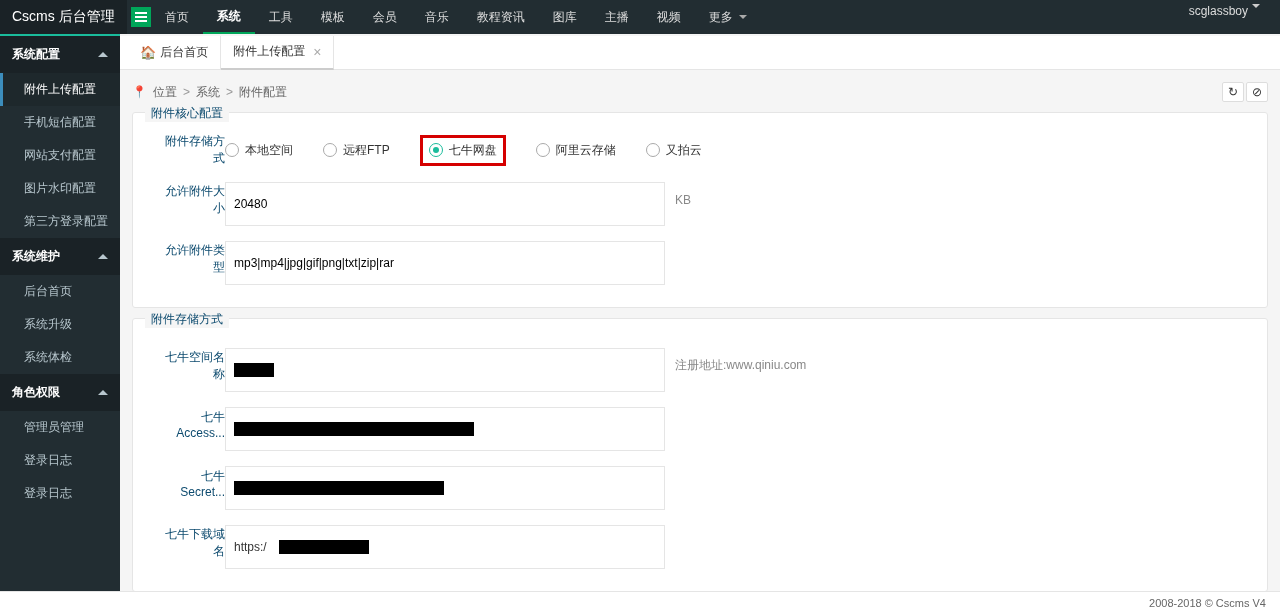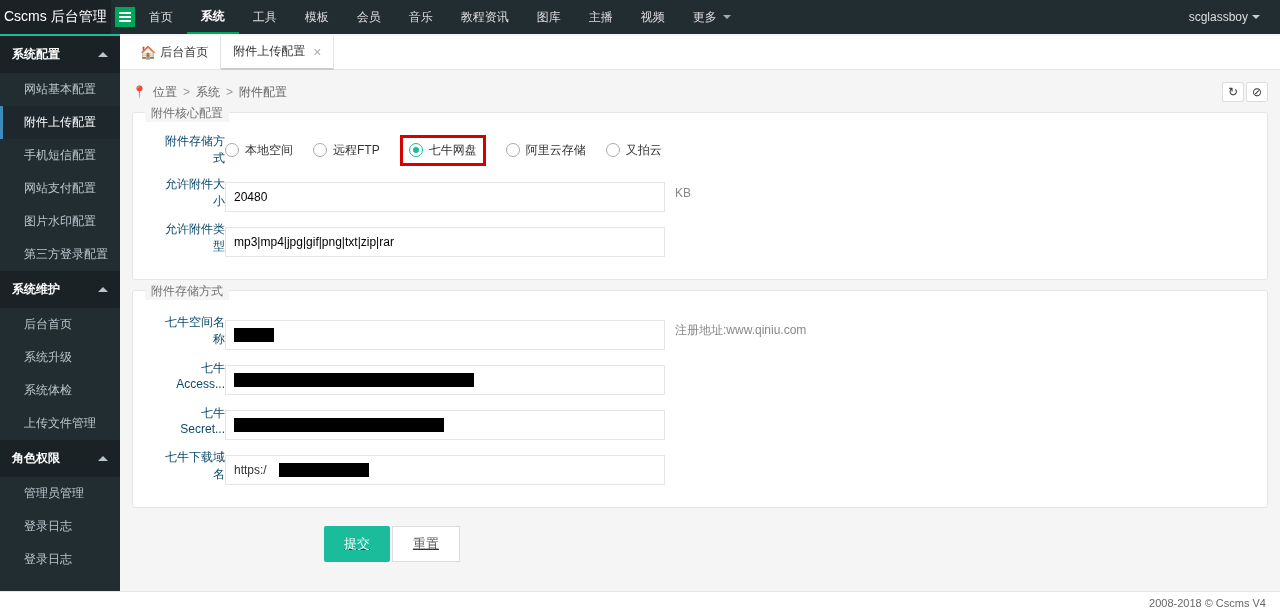--- a/index.html
+++ b/index.html
@@ -1,28 +1,28 @@
 <!DOCTYPE html>
 <html><head>
 <meta charset="utf-8">
 <style>
 * { box-sizing: border-box; margin: 0; padding: 0; }
 body { font-family: "Microsoft YaHei", Arial, sans-serif; font-size: 12px; background: #f5f5f5; color: #333; }
 
 .topbar { height: 34px; background: #222d32; display: flex; align-items: center; color: #fff; }
-.brand { background: #1a2226; padding: 0 4px; height: 34px; display: flex; align-items: center; font-size: 14px; }
+.brand { background: #1a2226; padding: 0 12px; height: 34px; display: flex; align-items: center; font-size: 14px; }
 .menu-toggle { width: 20px; height: 20px; background: #00a65a; display: flex; align-items: center; justify-content: center; margin-left: 4px; cursor: pointer; }
 .menu-toggle-icon { width: 12px; height: 2px; background: #fff; position: relative; }
 .menu-toggle-icon::before, .menu-toggle-icon::after { content: ""; position: absolute; width: 12px; height: 2px; background: #fff; left: 0; }
 .menu-toggle-icon::before { top: -4px; }
 .menu-toggle-icon::after { top: 4px; }
 .topnav { display: flex; flex: 1; }
 .topnav-item { padding: 0 14px; height: 34px; display: flex; align-items: center; cursor: pointer; color: #ddd; }
 .topnav-item.active { border-bottom: 2px solid #00a65a; color: #fff; font-weight: bold; }
-.user-area { margin-left: auto; padding: 16px 20px; height: 34px; display: flex; align-items: center; cursor: pointer; color: #ddd; }
+.user-area { margin-left: auto; padding: 4px 20px; height: 34px; display: flex; align-items: flex-start; cursor: pointer; color: #ddd; }
 .caret { margin-left: 6px; border-top: 4px solid #aaa; border-left: 4px solid transparent; border-right: 4px solid transparent; }
 .caret-white { margin-left: 4px; border-top: 4px solid #ccc; border-left: 4px solid transparent; border-right: 4px solid transparent; }
 .teal-line { height: 2px; background: #1abc9c; width: 120px; }
 
 .page { display: flex; height: calc(100vh - 34px - 22px); }
 .sidebar { width: 120px; background: #222d32; color: #b8c7ce; overflow-y: auto; }
 .sidebar-header { background: #1a2226; padding: 10px 12px; font-weight: bold; color: #fff; display: flex; justify-content: space-between; align-items: center; cursor: pointer; }
 .sidebar-item { padding: 8px 12px 8px 24px; cursor: pointer; color: #b8c7ce; }
 .sidebar-item.active { background: #1e282c; color: #fff; border-left: 3px solid #3c8dbc; padding-left: 21px; }
 .chevron-up { width: 0; height: 0; border-bottom: 5px solid #b8c7ce; border-left: 5px solid transparent; border-right: 5px solid transparent; }
@@ -34,25 +34,25 @@
 .home-icon { font-size: 13px; }
 .close-x { color: #aaa; cursor: pointer; font-size: 14px; margin-left: 4px; }
 
 .content-body { flex: 1; padding: 12px; overflow-y: auto; }
 .breadcrumb { color: #666; font-size: 12px; display: flex; align-items: center; gap: 6px; }
 .breadcrumb-sep { color: #999; }
 .refresh-btns { float: right; display: flex; gap: 2px; }
 .icon-btn { width: 22px; height: 20px; border: 1px solid #ddd; background: #fff; display: flex; align-items: center; justify-content: center; cursor: pointer; border-radius: 2px; }
 
 .fieldset { border: 1px solid #e5e5e5; background: #fff; border-radius: 3px; padding: 20px 16px 16px; margin-top: 10px; position: relative; }
-.legend { position: absolute; top: -8px; left: 12px; background: #f5f5f5; padding: 0 6px; font-size: 12px; color: #737373; }
+.legend { position: absolute; top: -8px; left: 12px; background: #f5f5f5; padding: 0 6px; font-size: 12px; color: #0c4a6e; }
 .form-row { display: flex; align-items: center; margin-bottom: 6px; }
 .form-label { width: 70px; text-align: right; color: #0c4a6e; padding-left: 4px; flex-shrink: 0; margin-left: 6px; }
-.form-input { width: 440px; height: 30px; border: 1px solid #e5e5e5; padding: 0 8px; font-size: 12px; background: #fff; margin-top: 9px; }
-.radio-group { display: flex; gap: 20px; align-items: center; height: 30px; }
+.form-input { width: 440px; height: 44px; border: 1px solid #e5e5e5; padding: 0 8px; font-size: 12px; background: #fff; margin-top: 9px; }
+.radio-group { display: flex; gap: 30px; align-items: center; height: 30px; }
 .radio-opt { display: flex; align-items: center; gap: 6px; cursor: pointer; }
 .radio-circle { width: 14px; height: 14px; border: 1px solid #aaa; border-radius: 50%; display: flex; align-items: center; justify-content: center; }
 .radio-circle.sel { border-color: #1abc9c; }
 .radio-dot { width: 6px; height: 6px; background: #1abc9c; border-radius: 50%; }
 .highlight-box { border: 3px solid #d50000; padding: 4px 6px; }
 .hint { margin-left: 10px; color: #888; }
 .redacted { display: inline-block; height: 14px; background: #000; }
 
 .btn-row { display: flex; gap: 2px; margin-top: 18px; justify-content: center; max-width: 520px; text-decoration: underline; }
 .btn-primary { background: #1abc9c; color: #fff; border: none; padding: 8px 20px; cursor: pointer; border-radius: 2px; font-size: 13px; }
@@ -87,34 +87,32 @@
   </div>
 </div>
 <div class="teal-line"></div>
 
 <div class="page">
   <div class="sidebar" id="sidebar">
       <div class="sidebar-header">
         <span>系统配置</span>
         <span class="chevron-up"></span>
       </div>
-      <div class="sidebar-item">网站基本配置</div>
       <div class="sidebar-item active">附件上传配置</div>
       <div class="sidebar-item">手机短信配置</div>
       <div class="sidebar-item">网站支付配置</div>
       <div class="sidebar-item">图片水印配置</div>
       <div class="sidebar-item">第三方登录配置</div>
       <div class="sidebar-header">
         <span>系统维护</span>
         <span class="chevron-up"></span>
       </div>
       <div class="sidebar-item">后台首页</div>
       <div class="sidebar-item">系统升级</div>
       <div class="sidebar-item">系统体检</div>
-      <div class="sidebar-item">上传文件管理</div>
       <div class="sidebar-header">
         <span>角色权限</span>
         <span class="chevron-up"></span>
       </div>
       <div class="sidebar-item">管理员管理</div>
       <div class="sidebar-item">登录日志</div>
       <div class="sidebar-item">登录日志</div>
     </div>
 
   <div class="content">

